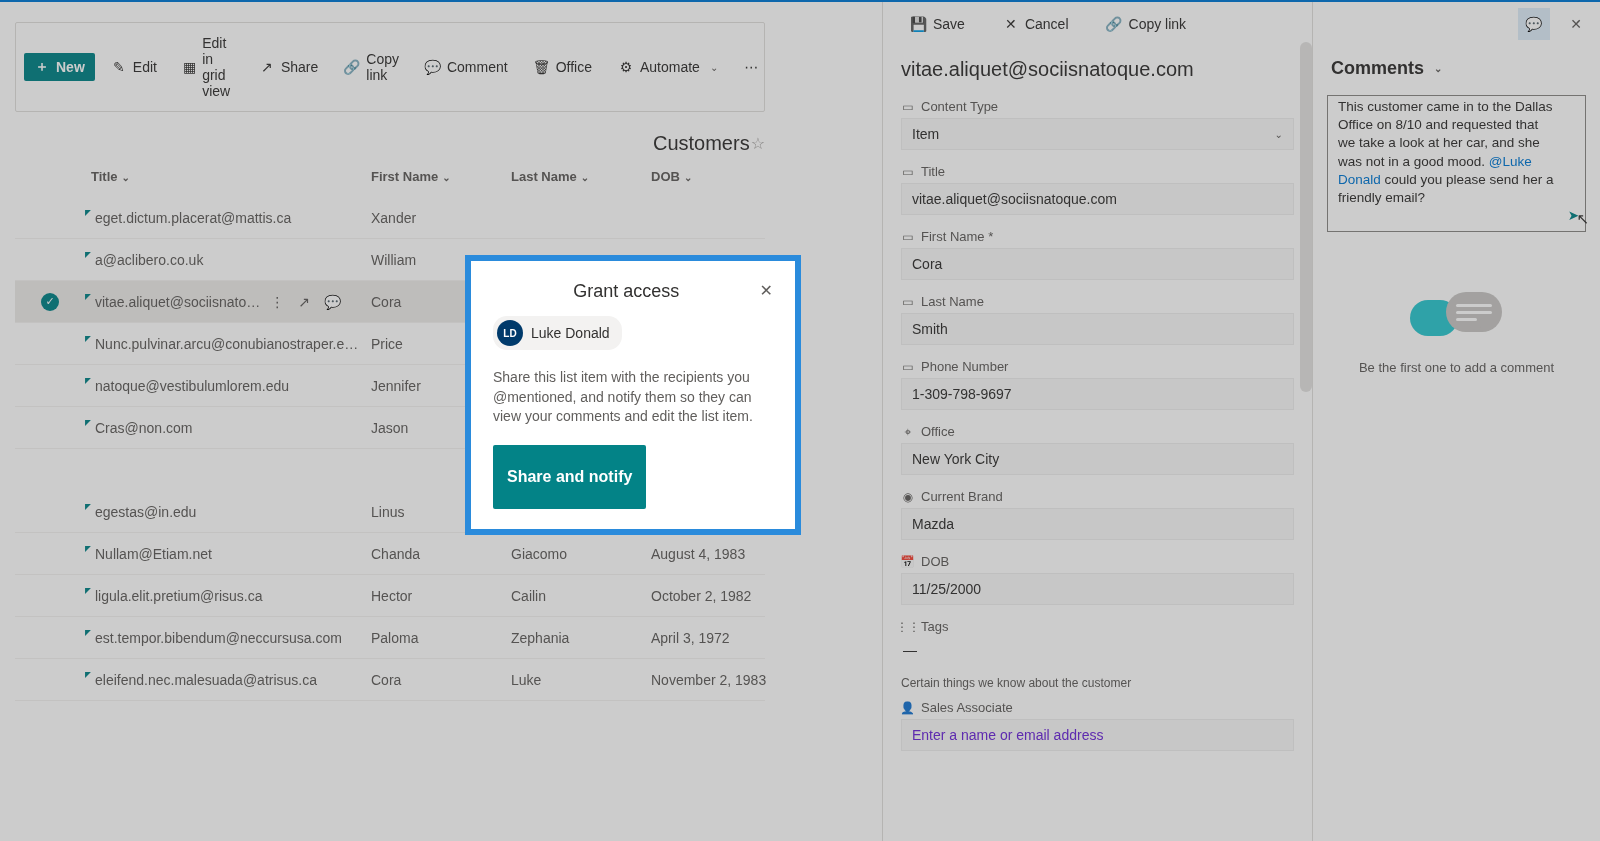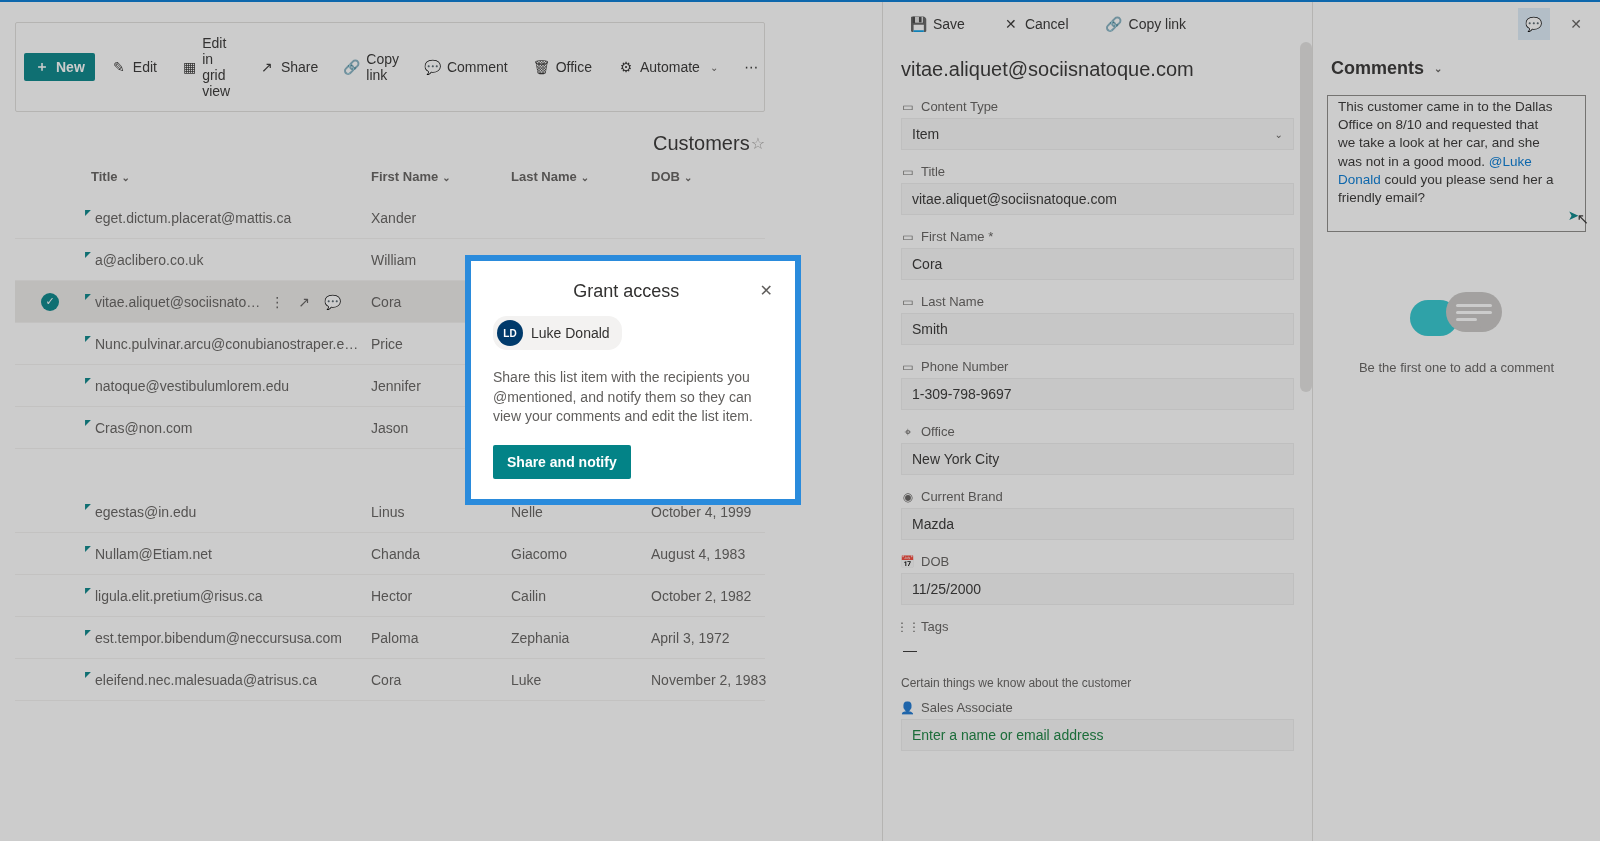--- a/index.html
+++ b/index.html
@@ -61,21 +61,21 @@
 .dim { position:absolute; left:0; top:0; width:100%; height:100%; background:rgba(50,50,50,0.25);}
 
 .modal-ring { position:absolute; left:465px; top:255px; width:336px; padding:6px; background:#2a8bdc; z-index:50;}
 .modal { background:#fff; width:100%; padding:20px 22px;}
 .m-head { display:flex; justify-content:space-between; align-items:flex-start; margin-bottom:14px;}
 .m-title { font-size:18px; font-weight:400; text-align:center; flex:1; color:#323130;}
 .m-close { font-size:16px; color:#605e5c; cursor:pointer;}
 .m-chip { display:inline-flex; align-items:center; gap:8px; background:#f3f2f1; border-radius:14px; padding:4px 12px 4px 4px;}
 .avatar { width:26px; height:26px; border-radius:50%; background:#003a6b; color:#fff; display:flex; align-items:center; justify-content:center; font-size:10px; font-weight:600;}
 .m-body { margin:18px 0; font-size:14px; color:#605e5c; line-height:1.4;}
-.m-btn { background:#038387; color:#fff; border:none; padding:9px 14px; font-size:14px; font-weight:600; border-radius:2px; cursor:pointer;}
+.m-btn { background:#038387; color:#fff; border:none; padding:23px 14px; font-size:16px; font-weight:600; border-radius:2px; cursor:pointer;}
 </style>
 </head>
 <body>
 
 <div class="topbar"></div>
 
 <div class="main-area">
   <div class="toolbar">
     <span class="btn new">
         <span class="ic">＋</span>
@@ -295,21 +295,21 @@
           <span>Tags</span>
         </div>
       <div style="padding:4px 2px;">—</div>
       </div>
     <div class="section-note">Certain things we know about the customer</div>
     <div class="field">
         <div class="f-label">
           <span class="lic">👤</span>
           <span>Sales Associate</span>
         </div>
-      <div class="f-input" style="color:#15803d;">Enter a name or email address</div>
+      <div class="f-input" style="color:#6d28d9;">Enter a name or email address</div>
       </div>
   </div>
   <div class="scrollbar-sim"></div>
 </div>
 
 <div class="comments-panel">
   <div class="cp-bar">
     <span class="ic-btn active">💬</span>
     <span class="ic-btn">✕</span>
   </div>

